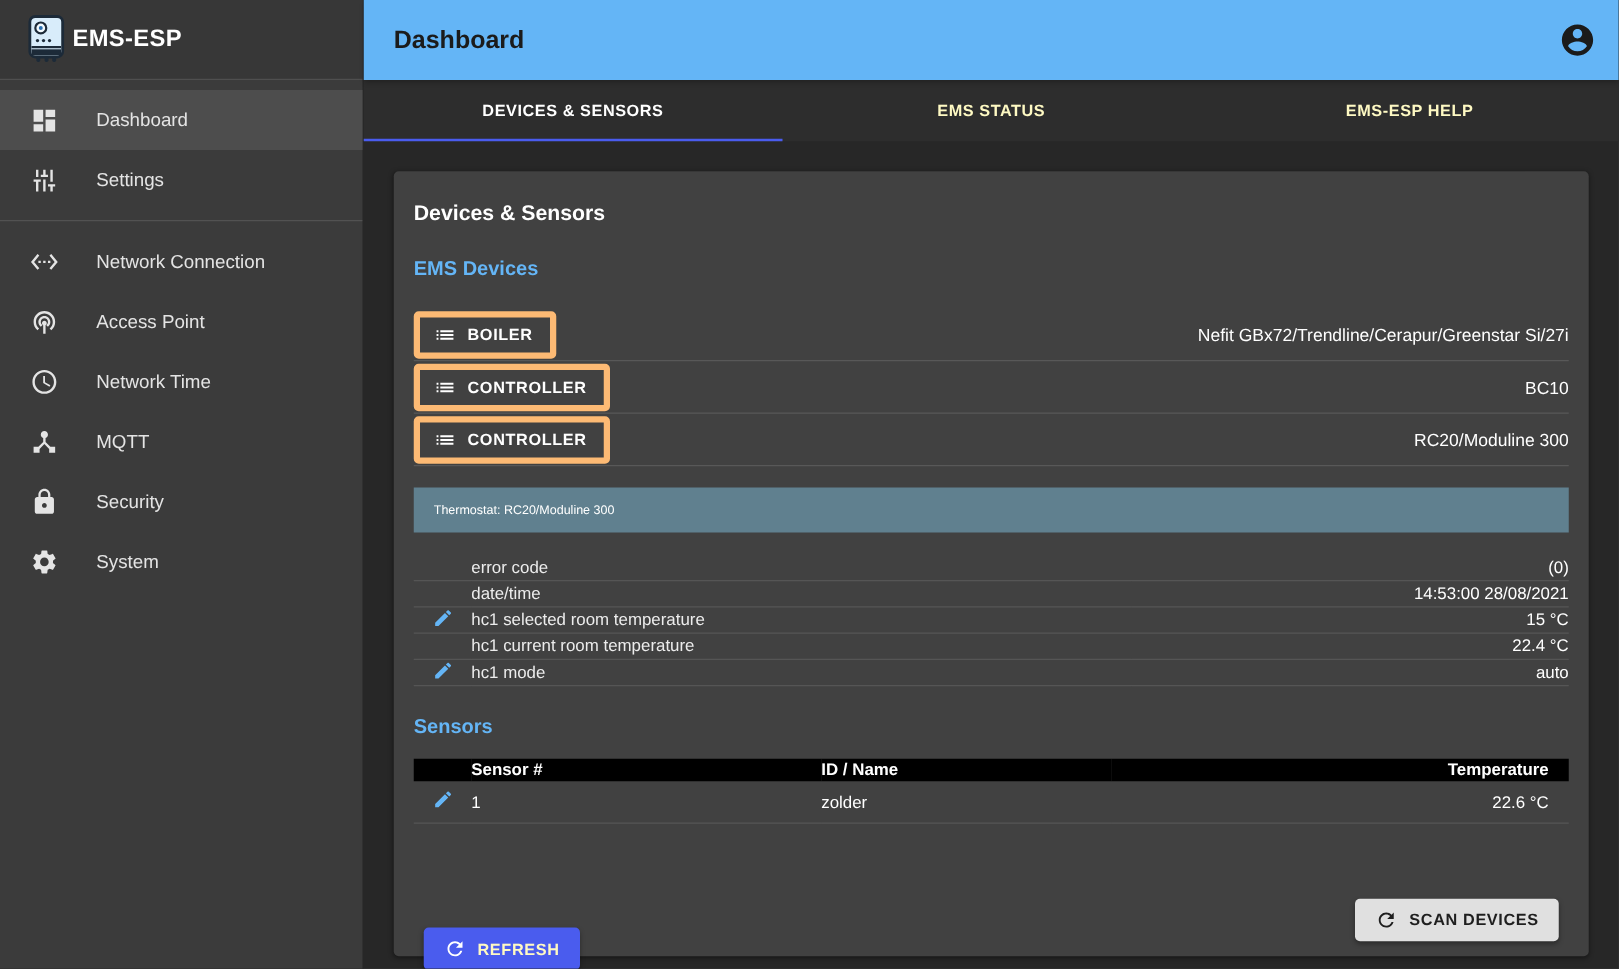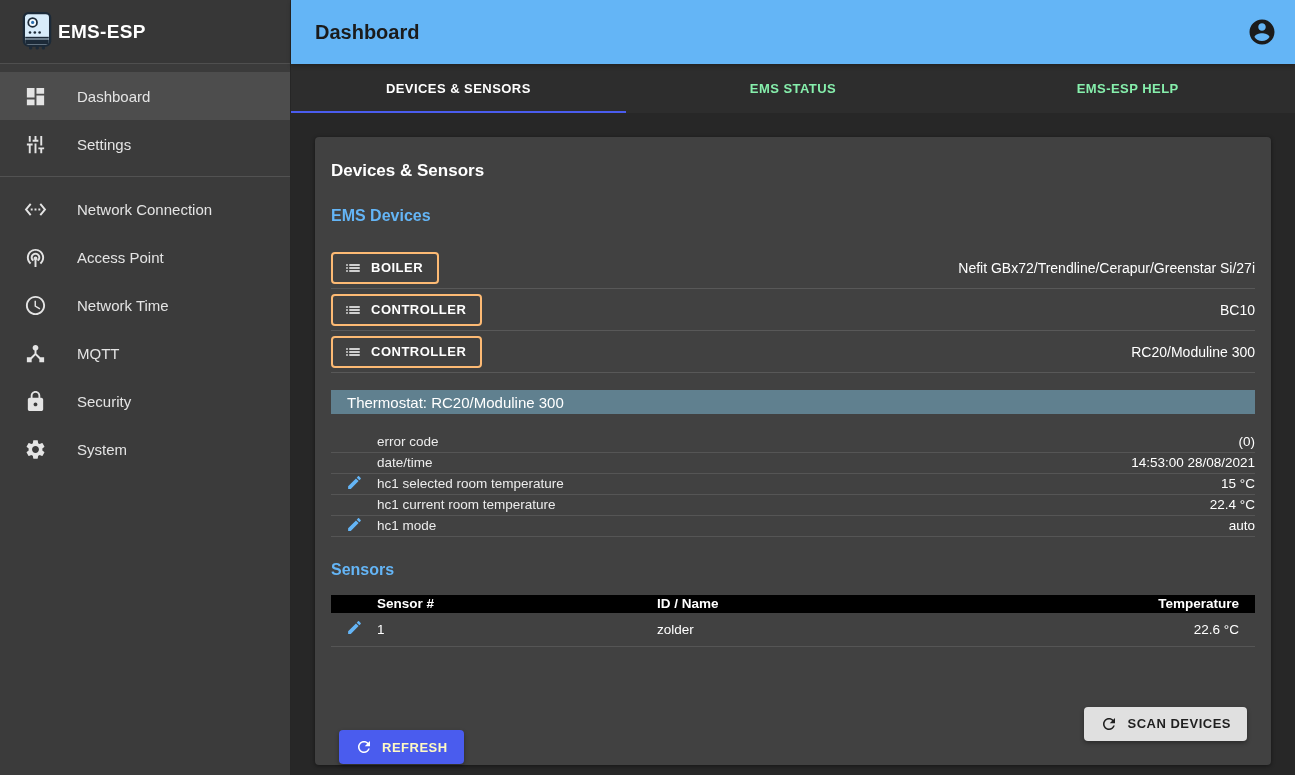--- a/index.html
+++ b/index.html
@@ -20,34 +20,34 @@
   .nav-item.active { background:#4d4d4d; }
   .nav-icon { width:23px; height:23px; flex-shrink:0; fill:#e4e4e4; }
   .nav-icon.rot90 { transform:rotate(90deg); }
   .divider { border:none; border-top:1px solid rgba(255,255,255,0.12); }
   
   .main { flex:1; display:flex; flex-direction:column; min-width:0; }
   .appbar { height:64px; flex-shrink:0; background:var(--appbar_bg,#64b5f6); display:flex; align-items:center; padding:0 18px 0 24px; box-shadow:0 2px 4px rgba(0,0,0,0.25); position:relative; z-index:2; }
   .appbar-title { flex:1; font-size:20px; font-weight:600; color:#1b1b1b; }
   .avatar { width:30px; height:30px; fill:#1b1b1b; cursor:pointer; }
   .tabbar { height:49px; flex-shrink:0; background:#2d2d2d; display:flex; }
-  .tab { flex:1; display:flex; align-items:center; justify-content:center; position:relative; font-size:13px; font-weight:bold; letter-spacing:.45px; color:#86efac; cursor:pointer; }
+  .tab { flex:1; display:flex; align-items:center; justify-content:center; position:relative; font-size:13px; font-weight:bold; letter-spacing:.45px; color:#fef9c3; cursor:pointer; }
   .tab.active { color:#fff; }
   .tab.active::after { content:""; position:absolute; left:0; right:0; bottom:0; height:2px; background:var(--accent_indigo,#4a5cee); }
   .content { flex:1; padding:24px 24px 10px; overflow:hidden; }
   .card { background:#414141; border-radius:4px; height:100%; padding:16px 16px 0; box-shadow:0 1px 4px rgba(0,0,0,0.45); }
   .card-title { color:#fff; font-size:17px; font-weight:bold; margin:8px 0 26px; }
   .section-heading { color:var(--section_heading,#64b5f6); font-size:16px; font-weight:bold; margin:0 0 22px; }
   
   .device-row { display:flex; align-items:center; justify-content:space-between; height:42px; border-bottom:1px solid rgba(255,255,255,0.12); }
-  .outlined-btn { display:inline-flex; align-items:center; gap:9px; background:transparent; border:2px solid #fdba74; border-radius:4px; color:#fff; font-family:inherit; font-size:13px; font-weight:bold; letter-spacing:.5px; padding:5px 14px 5px 11px; cursor:pointer; }
+  .outlined-btn { display:inline-flex; align-items:center; gap:9px; background:transparent; border:5px solid #fdba74; border-radius:4px; color:#fff; font-family:inherit; font-size:13px; font-weight:bold; letter-spacing:.5px; padding:5px 14px 5px 11px; cursor:pointer; }
   .btn-icon { width:18px; height:18px; fill:#fff; }
   .device-value { color:#fff; font-size:14px; font-weight:500; }
   
-  .detail-header { margin-top:17px; height:24px; background:var(--detail_header_bg,#60808f); display:flex; align-items:center; padding:0 16px; color:#fff; font-size:15px; }
+  .detail-header { margin-top:17px; height:36px; background:var(--detail_header_bg,#60808f); display:flex; align-items:center; padding:0 16px; color:#fff; font-size:10px; }
   .detail-table { width:100%; border-collapse:collapse; margin-top:17px; }
   .detail-table td { height:21px; border-bottom:1px solid rgba(255,255,255,0.11); font-size:13.5px; color:#ececec; padding:0; }
   td.edit-cell { width:46px; text-align:center; }
   td.val { text-align:right; color:#fff; }
   .edit-btn { background:none; border:none; padding:0; cursor:pointer; line-height:0; }
   .edit-icon { width:17px; height:17px; fill:var(--edit_icon,#64b5f6); }
   
   .sensors-table { width:100%; border-collapse:collapse; margin-top:16px; }
   .sensors-table th { background:var(--table_header_bg,#000); color:#fff; font-size:13.5px; font-weight:bold; height:18px; text-align:left; padding:0; }
   .sensors-table td { height:34px; border-bottom:1px solid rgba(255,255,255,0.11); font-size:13.5px; color:#fff; padding:0; }

